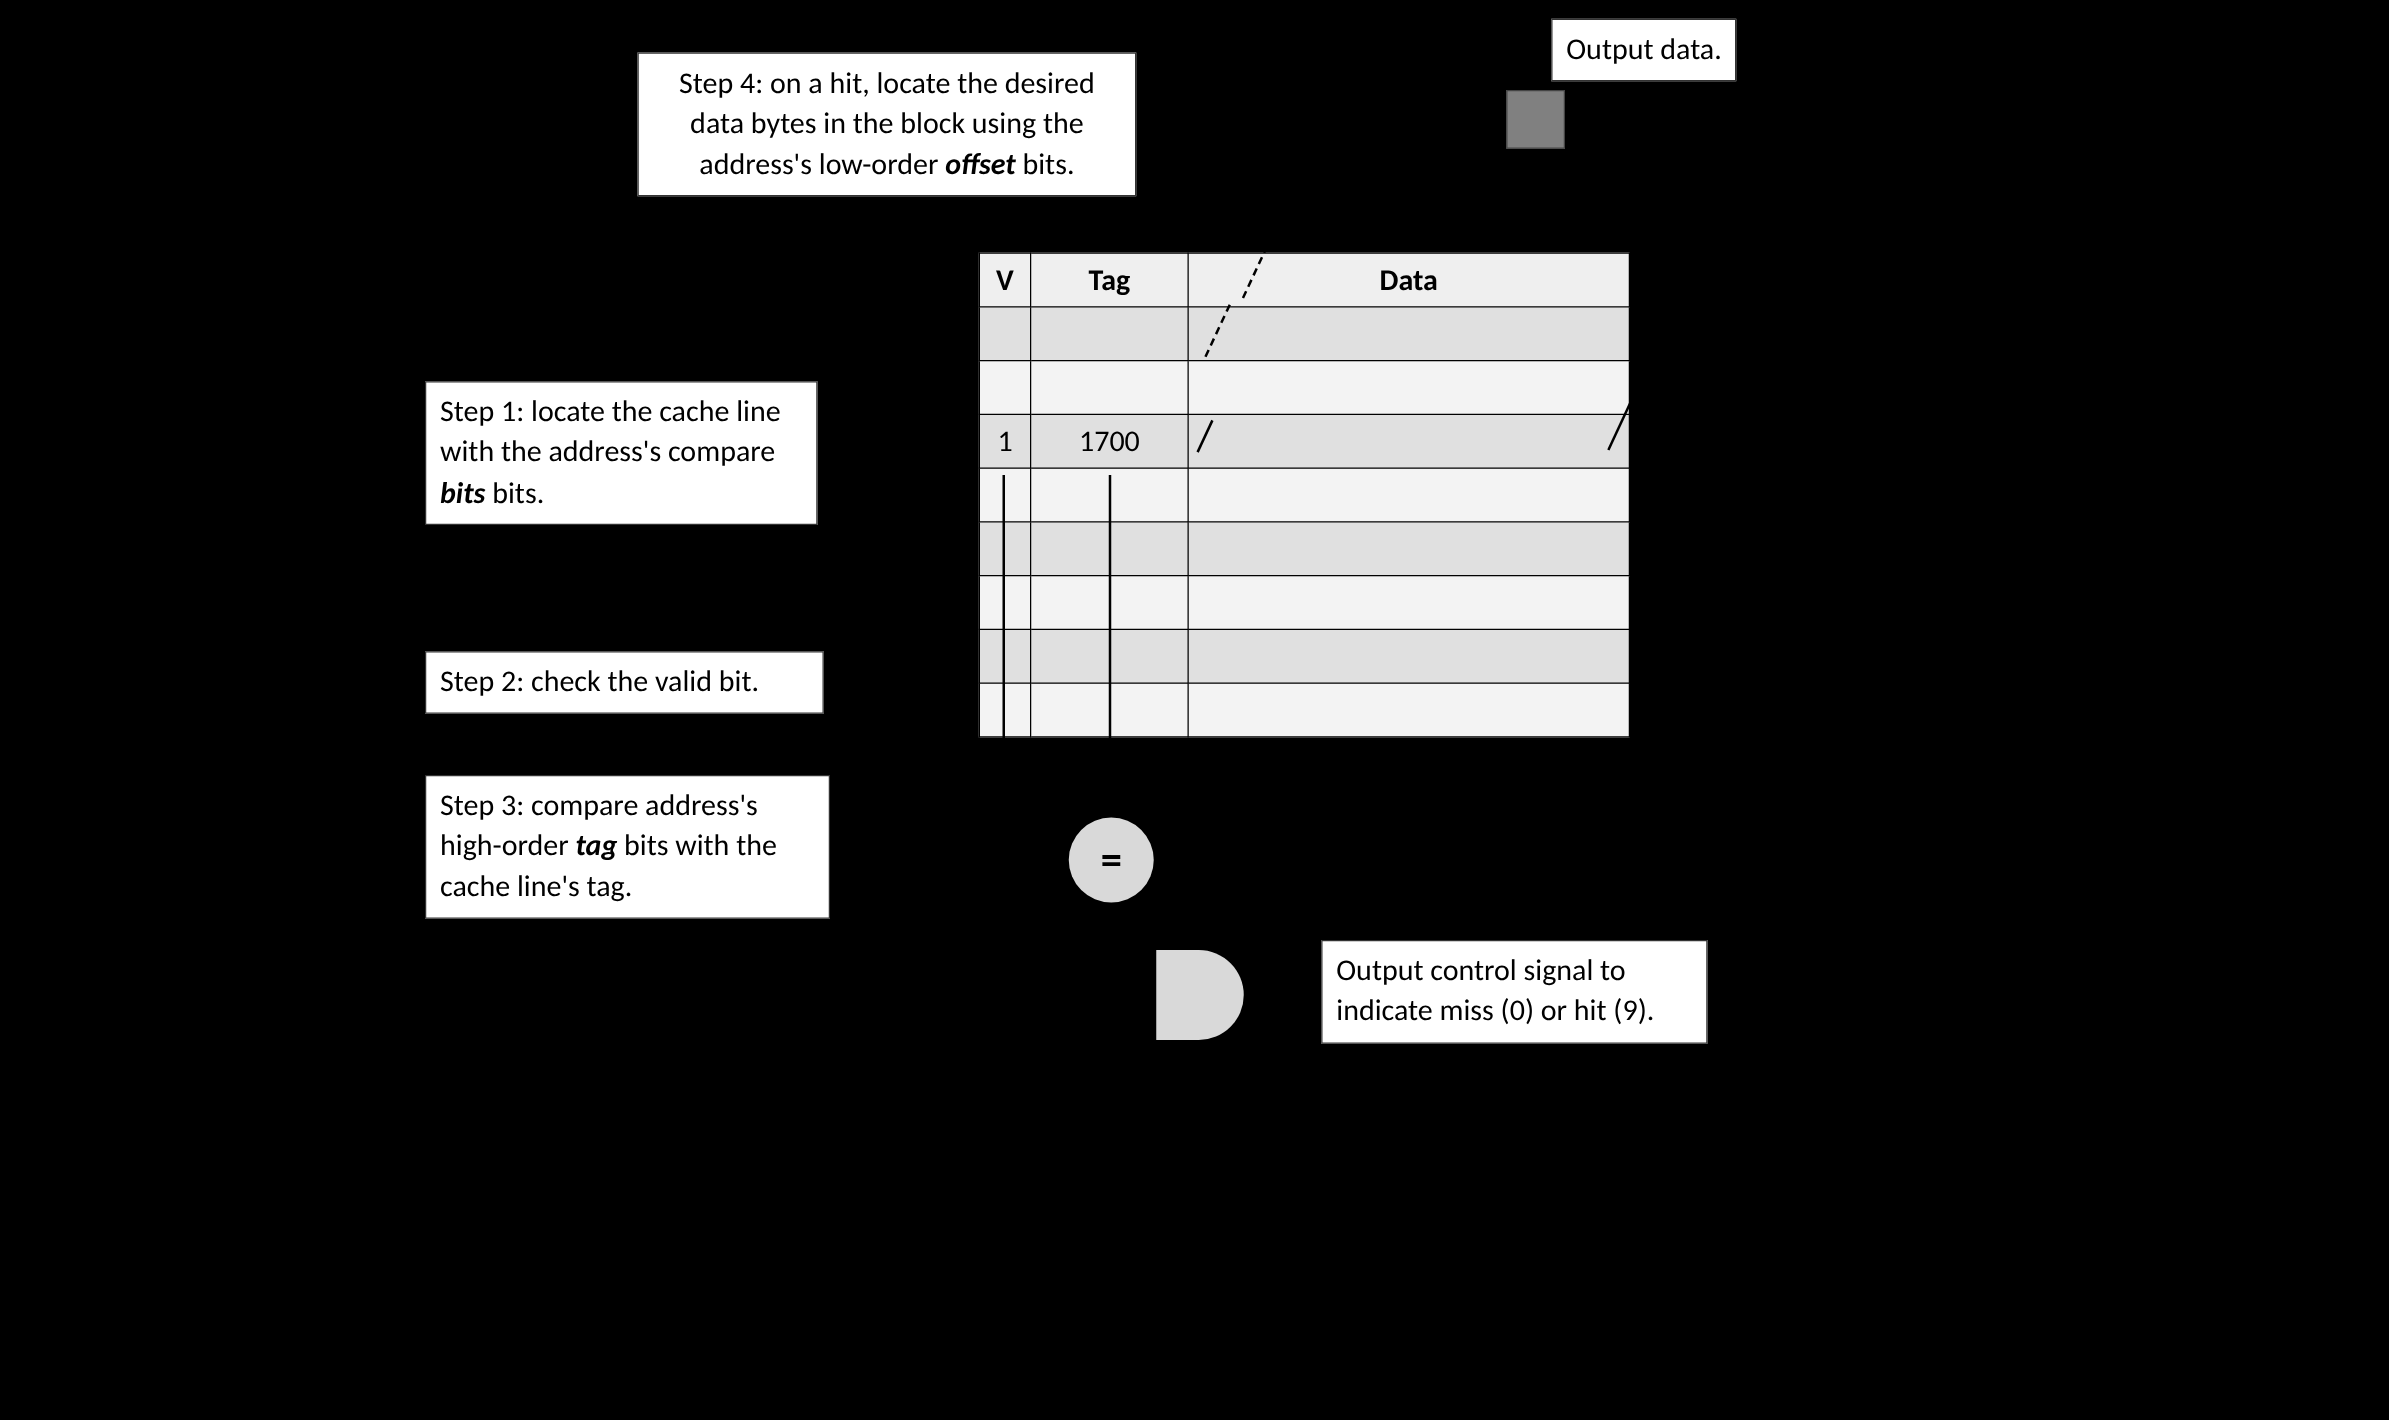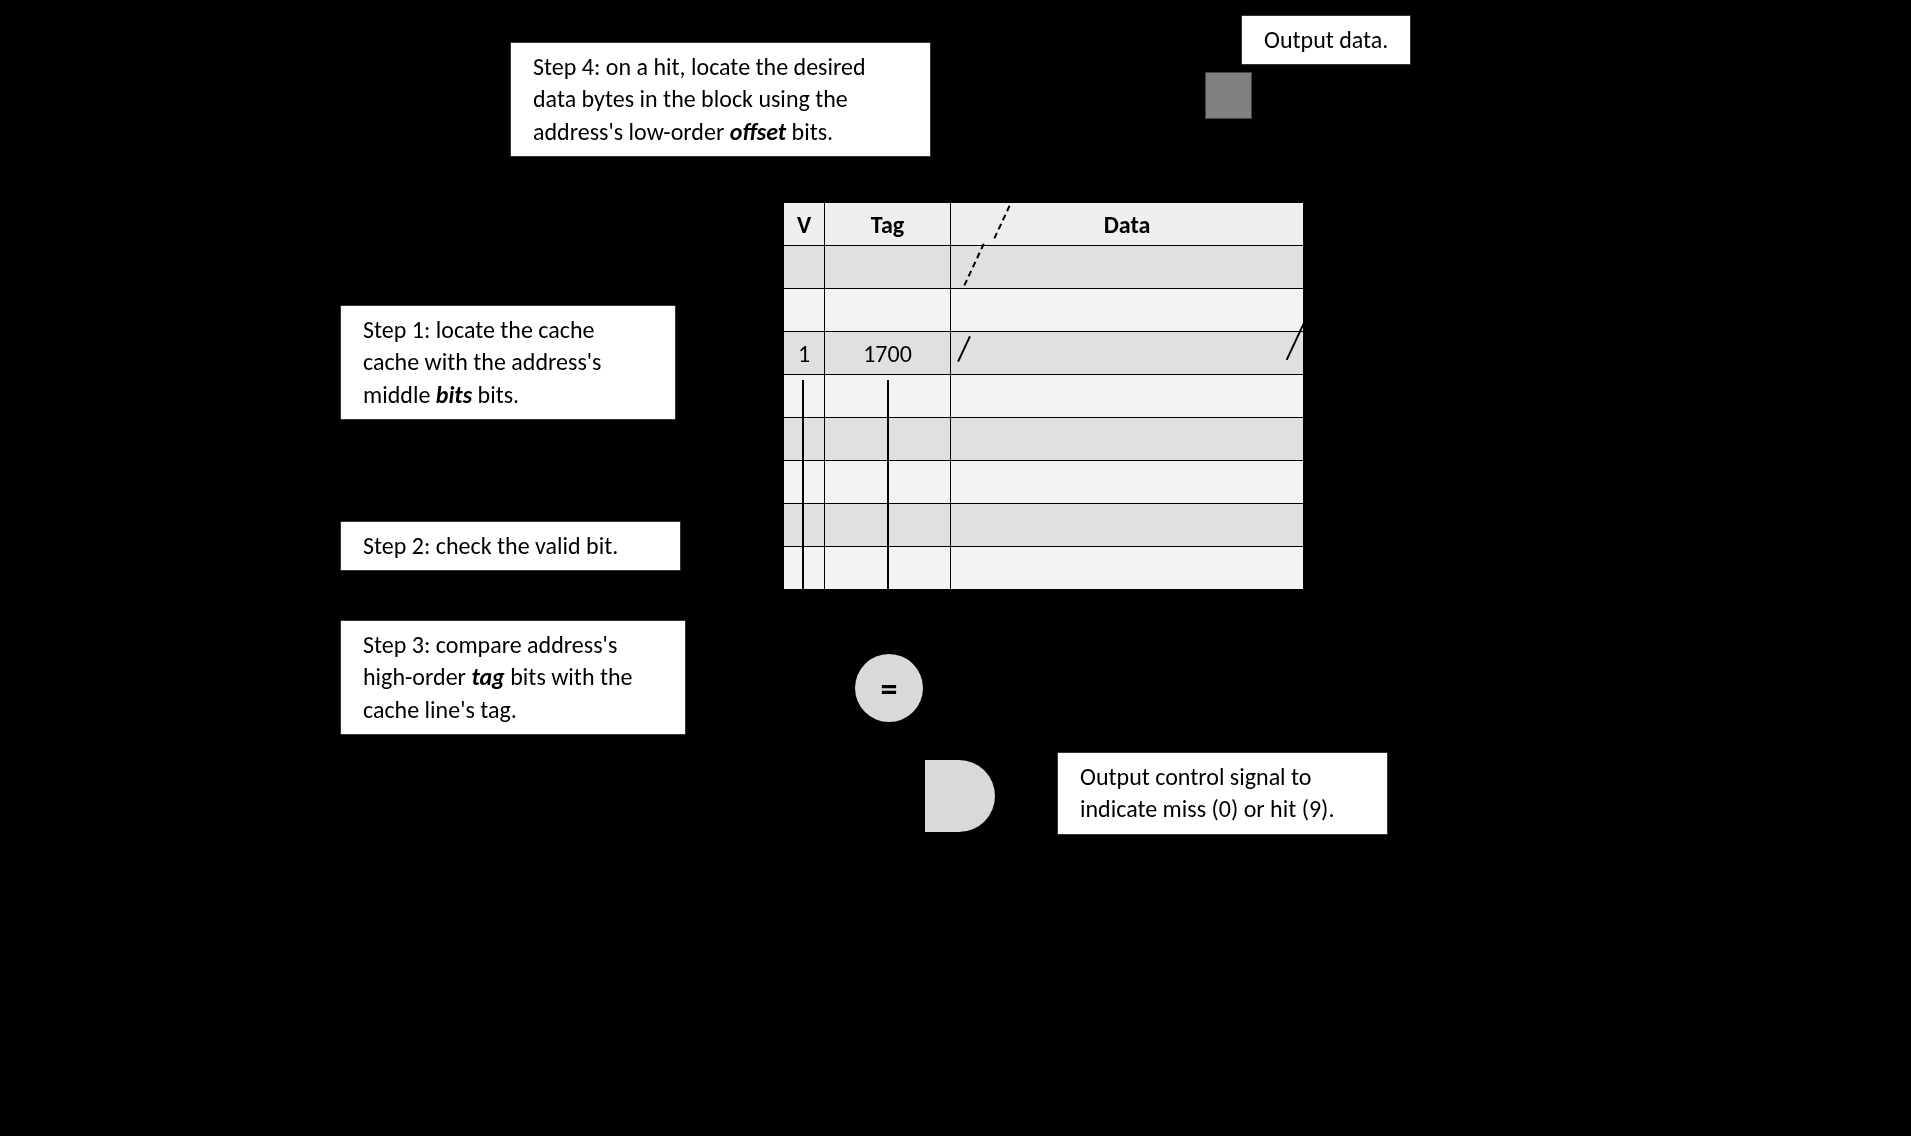--- a/index.html
+++ b/index.html
@@ -8,29 +8,30 @@
       background: black;
       font-family: Calibri, Arial, sans-serif;
       width: 1911px;
       height: 1136px;
       position: relative;
     }
     .box {
       position: absolute;
       background: white;
       border: 1px solid #333;
-      padding: 8px 22px;
+      padding: 8px 11px;
       font-size: 24px;
       line-height: 1.35;
       color: black;
     }
     .step4 {
       left: 510px;
       top: 42px;
       width: 375px;
+      text-align: center;
     }
     .output-data {
       left: 1241px;
       top: 15px;
       font-size: 24px;
     }
     .gray-square {
       position: absolute;
       left: 1205px;
       top: 72px;
@@ -134,21 +135,21 @@
 
 <div class="box step4">
   <span>Step 4: on a hit, locate the desired data bytes in the block using the address's low-order </span><strong class="ital">offset</strong><span> bits.</span>
 </div>
 
 <div class="box output-data">Output data.</div>
 
 <div class="gray-square"></div>
 
 <div class="box step1">
-  <span>Step 1: locate the cache cache with the address's middle </span><strong class="ital">bits</strong><span> bits.</span>
+  <span>Step 1: locate the cache line with the address's compare </span><strong class="ital">bits</strong><span> bits.</span>
 </div>
 
 <div class="box step2">Step 2: check the valid bit.</div>
 
 <div class="box step3">
   <span>Step 3: compare address's high-order </span><strong class="ital">tag</strong><span> bits with the cache line's tag.</span>
 </div>
 
 <div class="box output-signal">Output control signal to indicate miss (0) or hit (9).</div>
 

